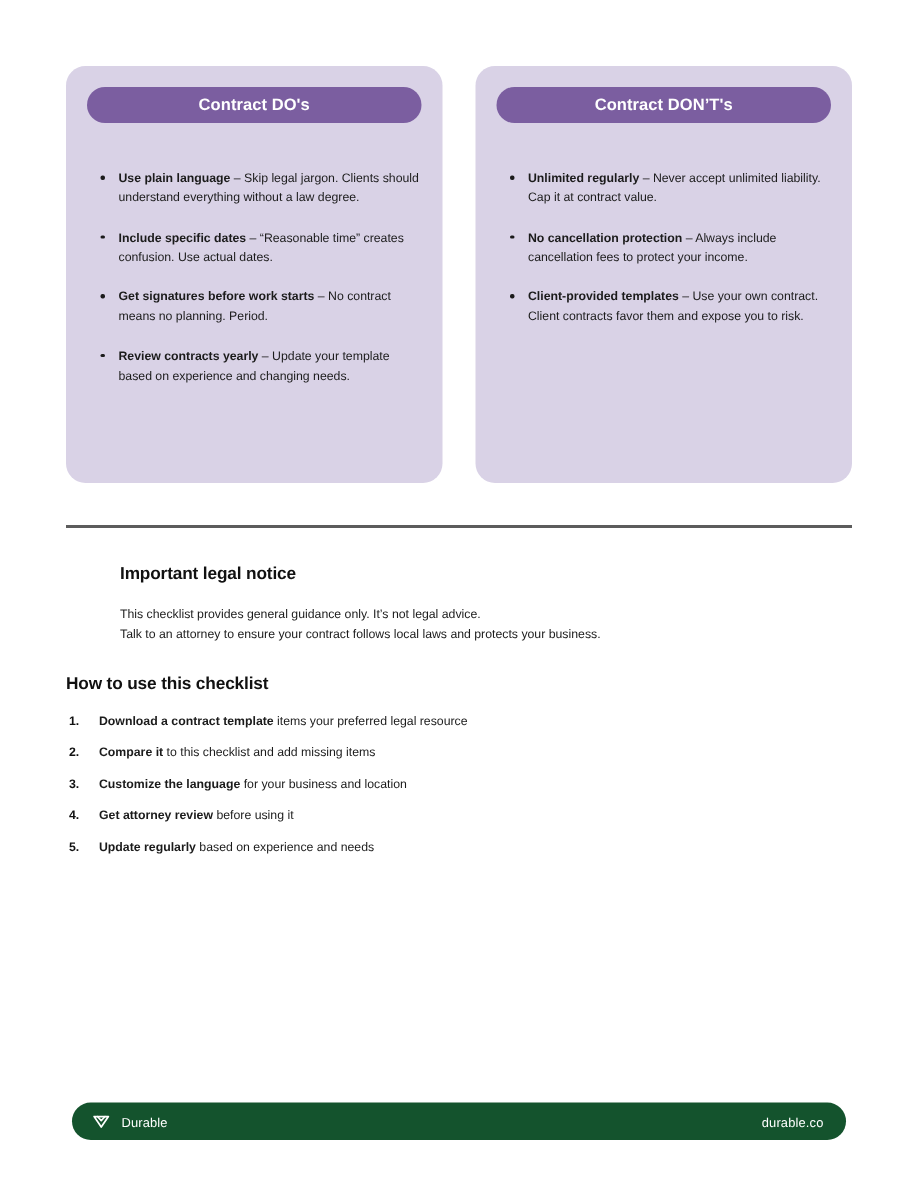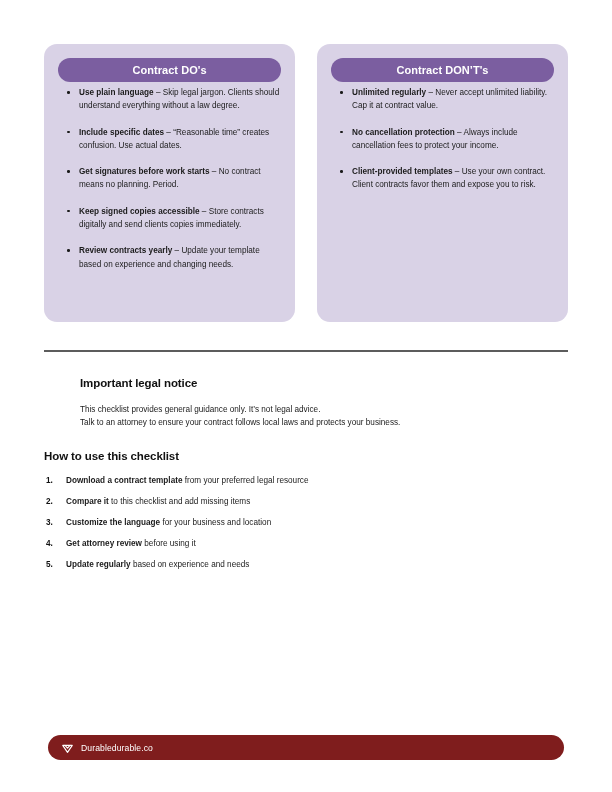--- a/index.html
+++ b/index.html
@@ -42,21 +42,21 @@
     box-sizing: border-box;
     min-height: 278px;
   }
   .card-header {
     background: #7b5ea0;
     border-radius: 999px;
     height: 24px;
     display: flex;
     align-items: center;
     justify-content: center;
-    margin-bottom: 4px;
+    margin-bottom: 30px;
   }
   .card-header-text {
     color: #ffffff;
     font-size: 11px;
     font-weight: 700;
     letter-spacing: 0.05px;
     line-height: 1;
   }
   .card ul {
     list-style: none;
@@ -146,24 +146,25 @@
   }
   .step-term { font-weight: 700; }
 
   
   .footer {
     position: absolute;
     left: 48px;
     top: 735px;
     width: 516px;
     height: 25px;
-    background: #7f1d1d;
+    background: #14532d;
     border-radius: 999px;
     display: flex;
     align-items: center;
+    justify-content: space-between;
     padding: 0 15px 0 13px;
     box-sizing: border-box;
   }
   .footer-left {
     display: flex;
     align-items: center;
     gap: 7px;
   }
   .gem-icon {
     display: block;
@@ -202,24 +203,20 @@
         <li>
           <span class="bullet"></span>
           <span class="li-term">Include specific dates</span><span> – “Reasonable time” creates confusion. Use actual dates.</span>
         </li>
         <li>
           <span class="bullet"></span>
           <span class="li-term">Get signatures before work starts</span><span> – No contract means no planning. Period.</span>
         </li>
         <li>
           <span class="bullet"></span>
-          <span class="li-term">Keep signed copies accessible</span><span> – Store contracts digitally and send clients copies immediately.</span>
-        </li>
-        <li>
-          <span class="bullet"></span>
           <span class="li-term">Review contracts yearly</span><span> – Update your template based on experience and changing needs.</span>
         </li>
       </ul>
     </div>
 
     <div class="card">
       <div class="card-header">
         <span class="card-header-text">Contract DON’T's</span>
       </div>
       <ul>
@@ -248,21 +245,21 @@
       <div>This checklist provides general guidance only. It’s not legal advice.</div>
       <div>Talk to an attorney to ensure your contract follows local laws and protects your business.</div>
     </div>
   </div>
 
   <div class="section-howto">
     <h2 class="section-title">How to use this checklist</h2>
     <ol class="steps">
       <li>
         <span class="step-num">1.</span>
-        <span class="step-term">Download a contract template</span><span> from your preferred legal resource</span>
+        <span class="step-term">Download a contract template</span><span> items your preferred legal resource</span>
       </li>
       <li>
         <span class="step-num">2.</span>
         <span class="step-term">Compare it</span><span> to this checklist and add missing items</span>
       </li>
       <li>
         <span class="step-num">3.</span>
         <span class="step-term">Customize the language</span><span> for your business and location</span>
       </li>
       <li>

